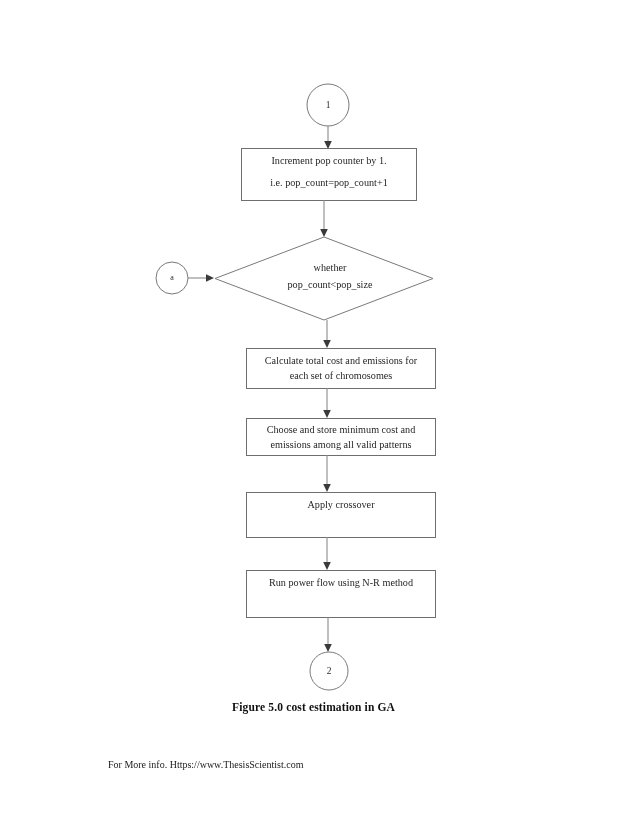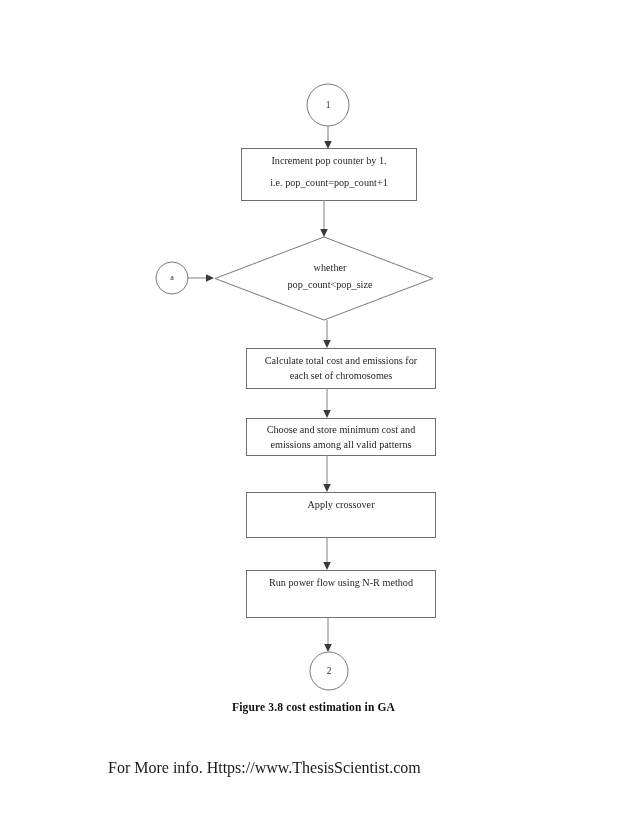--- a/index.html
+++ b/index.html
@@ -73,21 +73,21 @@
     font-weight: bold;
     color: #111111;
     letter-spacing: 0.15px;
     white-space: nowrap;
   }
   .footer {
     position: absolute;
     left: 108px;
     top: 759px;
     font-family: "Liberation Serif", "DejaVu Serif", serif;
-    font-size: 16px;
+    font-size: 10px;
     color: #1a1a1a;
     white-space: nowrap;
   }
 </style>
 </head>
 <body>
 
 <div id="page">
 
   <svg id="flow-svg" viewBox="0 0 638 700">
@@ -176,17 +176,17 @@
       <polygon class="arrow-head" points="328,652 324.2,644 331.8,644"></polygon>
     </g>
 
     <g>
       <ellipse class="node-shape" cx="329" cy="671" rx="19" ry="19"></ellipse>
       <text class="node-text" x="329" y="671.5">2</text>
     </g>
 
   </svg>
 
-  <div class="caption">Figure 3.8 cost estimation in GA</div>
+  <div class="caption">Figure 5.0 cost estimation in GA</div>
 
   <div class="footer">For More info. Https://www.ThesisScientist.com</div>
 
 </div>
 
 </body></html>

